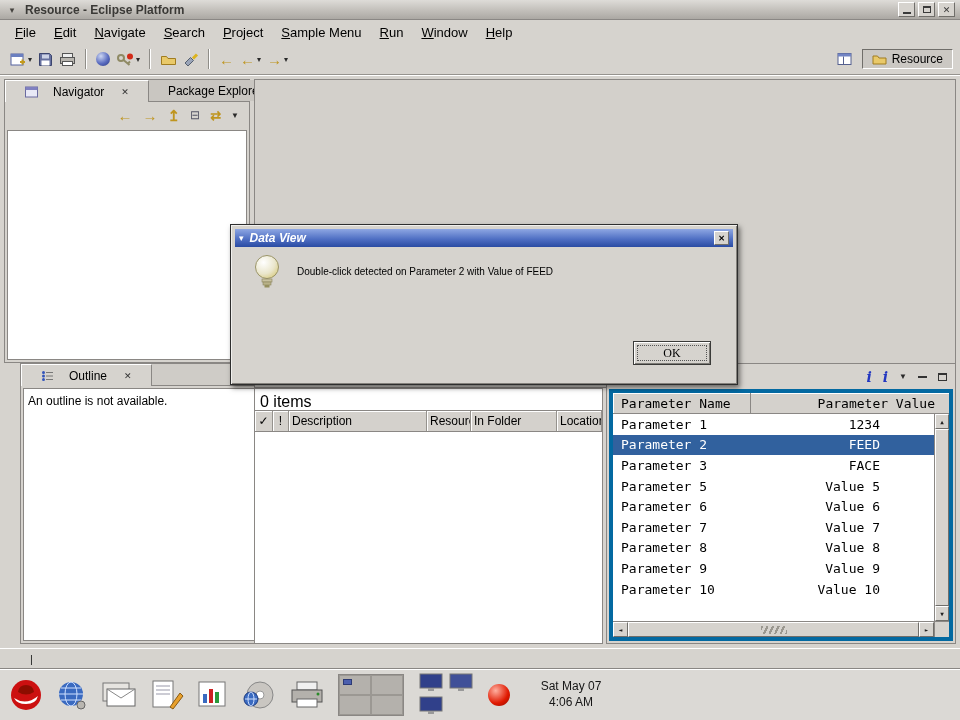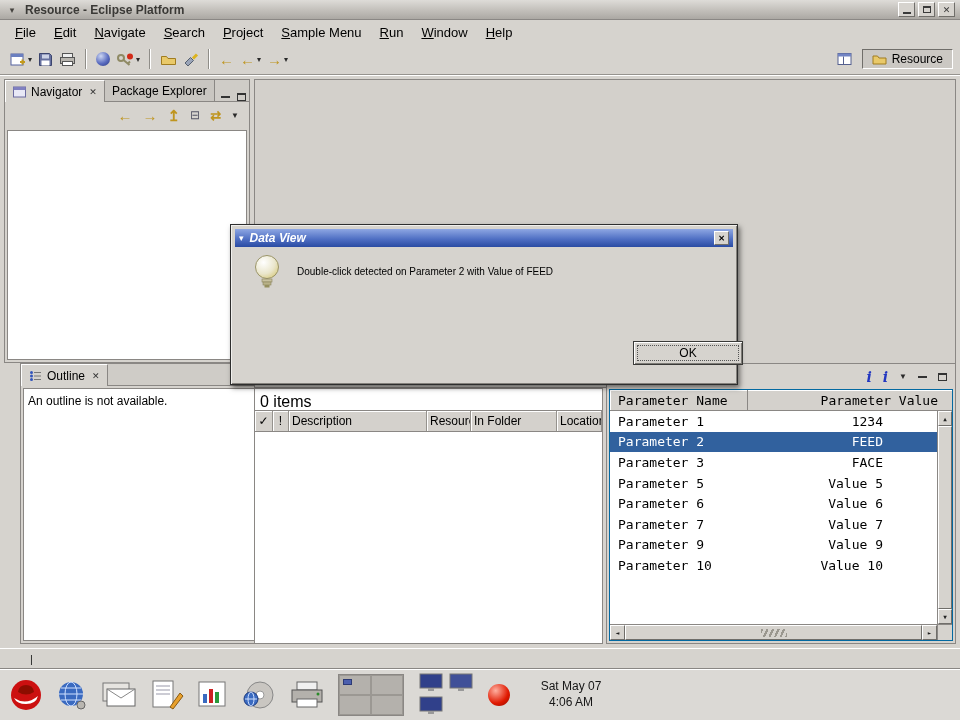--- a/index.html
+++ b/index.html
@@ -30,21 +30,21 @@
   .tb-btn{display:flex;align-items:center;gap:2px;padding:2px 3px}
   .caret{font-size:8px;color:#2a2a2a}
   .gold-arrow{font-size:15px;font-weight:bold;color:#bf951f;line-height:1}
   .sphere{width:14px;height:14px;border-radius:50%;background:radial-gradient(circle at 35% 30%,#ccd6f2,#5a6cc0 55%,#28367e)}
   .persp{margin-left:auto;display:flex;align-items:center;gap:6px}
   .persp-btn{display:flex;align-items:center;gap:5px;padding:2px 9px;font-size:12px;background:#cbc8c3;border-top:1px solid #706e6a;border-left:1px solid #706e6a;border-right:1px solid #ffffff;border-bottom:1px solid #ffffff}
 
   
   .panel{position:absolute;background:#d6d3ce;border:1px solid #8a8784}
   .tabrow{display:flex;align-items:flex-end;height:22px;border-bottom:1px solid #8a8784;background:#cfccc7}
-  .tab{height:21px;background:#c9c6c1;border-right:1px solid #8a8784;display:flex;align-items:center;gap:5px;padding:0 7px;font-size:12px;white-space:nowrap}
+  .tab{height:21px;background:#c9c6c1;border-right:1px solid #8a8784;display:flex;align-items:center;gap:15px;padding:0 19px;font-size:12px;white-space:nowrap}
   .tab.active{height:22px;background:#d6d3ce;border-top:1px solid #ffffff;border-left:1px solid #ffffff;margin-bottom:-1px}
   .tab-close{font-size:9px;color:#333;padding-left:2px}
   .panel-ctrls{margin-left:auto;display:flex;gap:7px;align-items:center;padding:0 6px}
   .pm-min{width:9px;height:2px;background:#333}
   .pm-max{width:9px;height:8px;border:1px solid #333;border-top-width:2px}
 
   
   .nav-panel{left:4px;top:79px;width:246px;height:284px}
   .viewbar{height:26px;display:flex;justify-content:flex-end;align-items:center;gap:10px;padding-right:10px}
   .nav-content{position:absolute;left:2px;right:2px;top:50px;bottom:2px;background:#ffffff;border:1px solid #8a8784}
@@ -61,21 +61,21 @@
   .items-bar{height:21px;background:#ffffff;font-size:16px;padding:4px 0 0 5px}
   .tasks-header{height:22px;display:flex;background:#d4d1cc;border-top:1px solid #8a8784;border-bottom:1px solid #8a8784}
   .tc{border-right:1px solid #95928d;box-shadow:inset 1px 1px 0 #ffffff;padding:3px 3px 0 3px;font-size:12px;white-space:nowrap;overflow:hidden;flex:0 0 auto}
   .tc.c0{width:18px;text-align:center}.tc.c1{width:16px;text-align:center}.tc.c2{width:138px}.tc.c3{width:44px}.tc.c4{width:86px}.tc.c5{flex:1 1 auto}
   .tasks-body{position:absolute;left:0;right:0;top:43px;bottom:0;background:#ffffff}
 
   
   .params-panel{left:606px;top:363px;width:350px;height:281px}
   .params-toolbar{height:25px;display:flex;justify-content:flex-end;align-items:center;gap:11px;padding-right:8px}
   .info-glyph{font-family:"DejaVu Serif",serif;font-style:italic;font-weight:bold;font-size:14px;color:#2236c0}
-  .params-table{position:absolute;left:2px;right:2px;top:25px;bottom:2px;background:#ffffff;border:1px solid #0369a1;font-family:"DejaVu Sans Mono",monospace;font-size:13px}
+  .params-table{position:absolute;left:2px;right:2px;top:25px;bottom:2px;background:#ffffff;border:4px solid #0369a1;font-family:"DejaVu Sans Mono",monospace;font-size:13px}
   .pheader{height:21px;display:flex;background:#d4d1cc;border-bottom:1px solid #8a8784}
   .ph-name{width:138px;border-right:1px solid #8a8784;box-shadow:inset 1px 1px 0 #ffffff;padding:3px 0 0 8px}
   .ph-value{flex:1;text-align:right;padding:3px 14px 0 0;box-shadow:inset 0 1px 0 #ffffff}
   .prows{position:absolute;left:0;top:21px;right:15px;bottom:16px;overflow:hidden}
   .prow{height:20.6px;display:flex;align-items:center}
   .prow .pname{width:138px;padding-left:8px}
   .prow .pvalue{flex:1;text-align:right;padding-right:54px}
   .prow.selected{background:#31619e;color:#ffffff}
   .vscroll{position:absolute;top:21px;right:0;width:15px;bottom:16px;background:#cbc8c3;border-left:1px solid #8a8784;display:flex;flex-direction:column}
   .hscroll{position:absolute;left:0;right:15px;bottom:0;height:16px;background:#cbc8c3;border-top:1px solid #8a8784;display:flex}
@@ -97,21 +97,21 @@
   .redball{width:22px;height:22px;border-radius:50%;background:radial-gradient(circle at 35% 30%,#ffb0a0,#e01900 60%,#8d0d00)}
   .clock{position:absolute;left:503px;top:678px;width:136px;text-align:center;font-size:12px;color:#161616;line-height:1.35}
 
   
   .dialog{position:absolute;left:230px;top:224px;width:508px;height:161px;background:#d6d3ce;border:1px solid #2e2e2e;box-shadow:inset 1px 1px 0 #f1f0ee,inset -1px -1px 0 #84817c,2px 3px 5px rgba(0,0,0,.5);z-index:100}
   .dlg-title{position:absolute;left:4px;top:4px;right:4px;height:18px;background:linear-gradient(180deg,#8ea7e3 0%,#5070c4 55%,#2a4ba3 100%);display:flex;align-items:center;gap:6px;padding:0 4px;color:#fff;font-size:12px;font-weight:bold;font-style:italic}
   .dlg-menu{font-style:normal;font-size:9px;font-weight:normal}
   .dlg-close{margin-left:auto;width:15px;height:14px;display:grid;place-items:center;font-size:8px;font-style:normal;color:#000}
   .dlg-msg{position:absolute;left:66px;top:41px;font-size:10px}
   .bulb{position:absolute;left:22px;top:28px}
-  .ok-btn{position:absolute;left:402px;top:116px;width:110px;height:24px;background:#d6d3ce;border:1px solid #3a3a38;box-shadow:inset 1px 1px 0 #ffffff,inset -1px -1px 0 #7d7b76;font-family:Liberation Sans, sans-serif;font-size:12px;outline:1px dotted #555;outline-offset:-5px}
+  .ok-btn{position:absolute;left:402px;top:116px;width:78px;height:24px;background:#d6d3ce;border:1px solid #3a3a38;box-shadow:inset 1px 1px 0 #ffffff,inset -1px -1px 0 #7d7b76;font-family:Liberation Serif, serif;font-size:12px;outline:1px dotted #555;outline-offset:-5px}
 </style>
 </head>
 <body>
 
 <div id="screen">
 
   <div class="titlebar">
     <span class="win-icon">▾</span>
     <span class="win-title">Resource - Eclipse Platform</span>
     <span class="win-btns">
@@ -311,20 +311,24 @@
             <div class="pname">Parameter 5</div>
             <div class="pvalue">Value 5</div>
           </div>
           <div class="prow">
             <div class="pname">Parameter 6</div>
             <div class="pvalue">Value 6</div>
           </div>
           <div class="prow">
             <div class="pname">Parameter 7</div>
             <div class="pvalue">Value 7</div>
+          </div>
+          <div class="prow">
+            <div class="pname">Parameter 8</div>
+            <div class="pvalue">Value 8</div>
           </div>
           <div class="prow">
             <div class="pname">Parameter 9</div>
             <div class="pvalue">Value 9</div>
           </div>
           <div class="prow">
             <div class="pname">Parameter 10</div>
             <div class="pvalue">Value 10</div>
           </div>
         </div>

